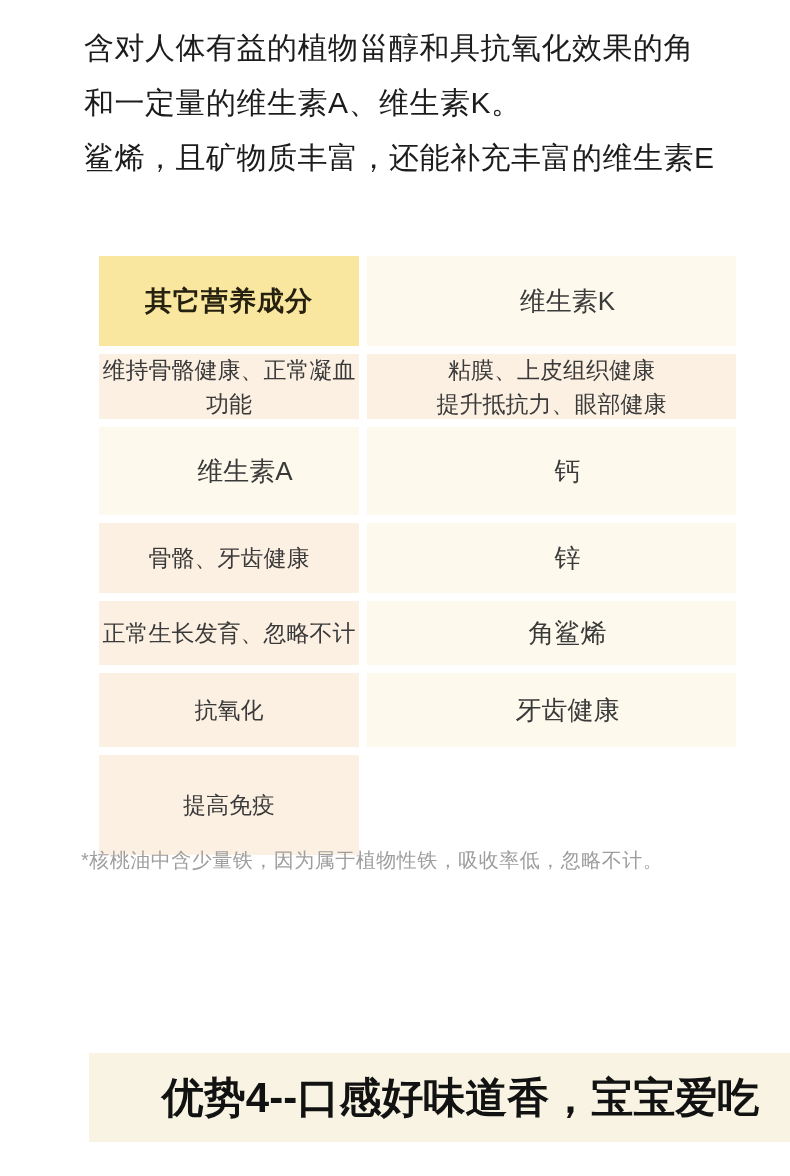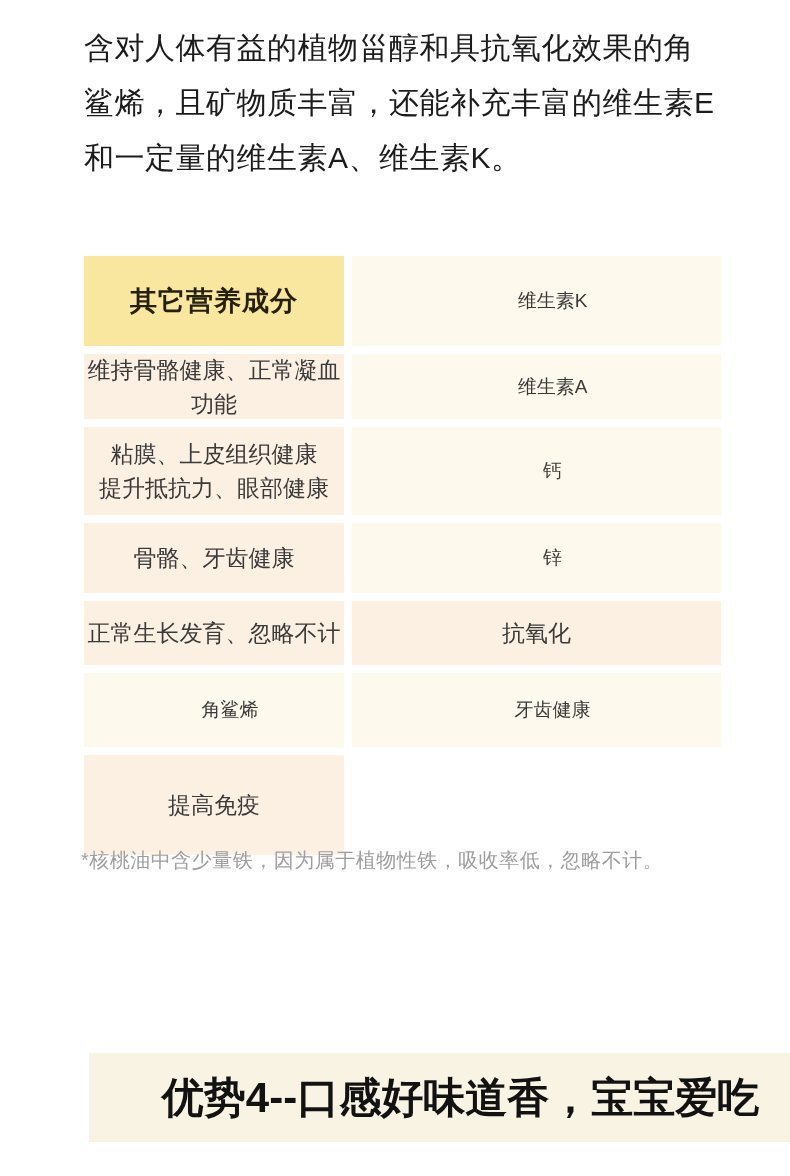--- a/index.html
+++ b/index.html
@@ -19,21 +19,21 @@
     width: 665px;
     font-size: 30px;
     line-height: 55px;
     letter-spacing: 0.5px;
     color: #1c1c1c;
   }
   .intro .line { white-space: nowrap; }
 
   .nutri-table {
     position: absolute;
-    left: 75px;
+    left: 90px;
     top: 256px;
     display: grid;
     grid-template-columns: 260px 369px;
     grid-template-rows: 90px 65px 88px 70px 64px 74px 100px;
     gap: 8px;
     background: #ffffff;
   }
   .cell {
     display: flex;
     flex-direction: column;
@@ -43,21 +43,21 @@
   }
   .cell.header {
     background: var(--header-bg, #F9E79F);
     font-weight: 700;
     font-size: 27px;
     color: #25200f;
     letter-spacing: 1px;
   }
   .cell.left {
     background: var(--left-cell-bg, #FDF9EC);
-    font-size: 19px;
+    font-size: 26px;
     color: #3a3a3a;
     padding-left: 32px;
   }
   .cell.right {
     background: var(--right-cell-bg, #FCF0E3);
     font-size: 23px;
     color: #3a3a3a;
     line-height: 34px;
   }
   .effect-line:empty { display: none; }
@@ -90,56 +90,56 @@
     white-space: nowrap;
   }
 </style>
 </head>
 <body>
 
 <div class="page">
 
   <div class="intro">
     <div class="line">含对人体有益的植物甾醇和具抗氧化效果的角</div>
+    <div class="line">和一定量的维生素A、维生素K。</div>
     <div class="line">鲨烯，且矿物质丰富，还能补充丰富的维生素E</div>
-    <div class="line">和一定量的维生素A、维生素K。</div>
   </div>
 
   <div class="nutri-table">
     <div class="cell header">其它营养成分</div>
 
     <div class="cell left">维生素K</div>
     <div class="cell right">
       <div class="effect-line">维持骨骼健康、正常凝血功能</div>
 
     </div>
 
-    <div class="cell left">维生素A</div>
     <div class="cell right">
       <div class="effect-line">粘膜、上皮组织健康</div>
       <div class="effect-line">提升抵抗力、眼部健康</div>
     </div>
+    <div class="cell left">维生素A</div>
 
     <div class="cell left">钙</div>
     <div class="cell right">
       <div class="effect-line">骨骼、牙齿健康</div>
 
     </div>
 
     <div class="cell left">锌</div>
     <div class="cell right">
       <div class="effect-line">正常生长发育、忽略不计</div>
 
     </div>
 
+    <div class="cell left">角鲨烯</div>
     <div class="cell right">
       <div class="effect-line">抗氧化</div>
 
     </div>
-    <div class="cell left">角鲨烯</div>
 
     <div class="cell left">牙齿健康</div>
     <div class="cell right">
       <div class="effect-line">提高免疫</div>
     </div>
   </div>
 
   <div class="footnote">*核桃油中含少量铁，因为属于植物性铁，吸收率低，忽略不计。</div>
 
   <div class="banner">

